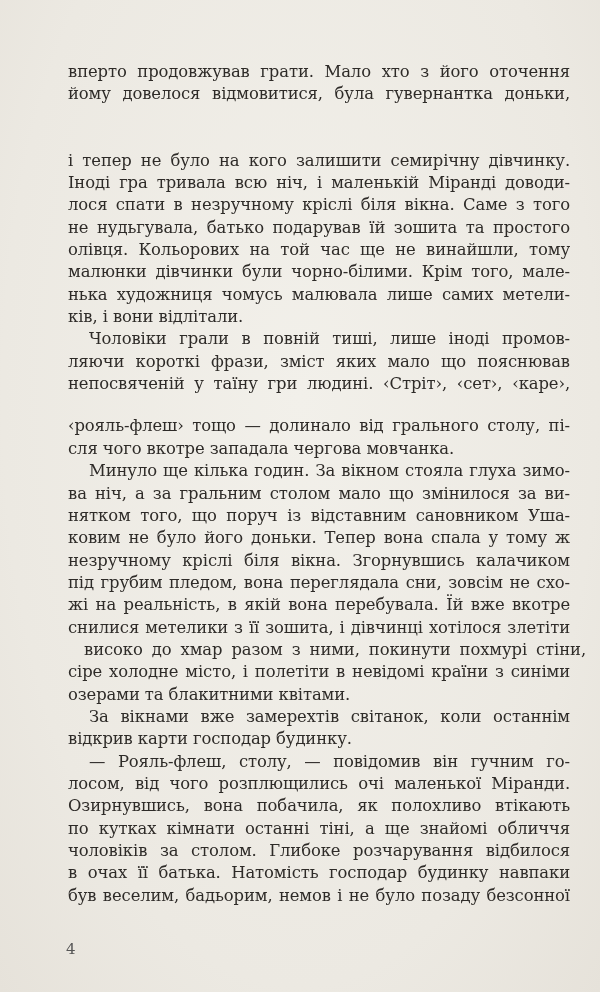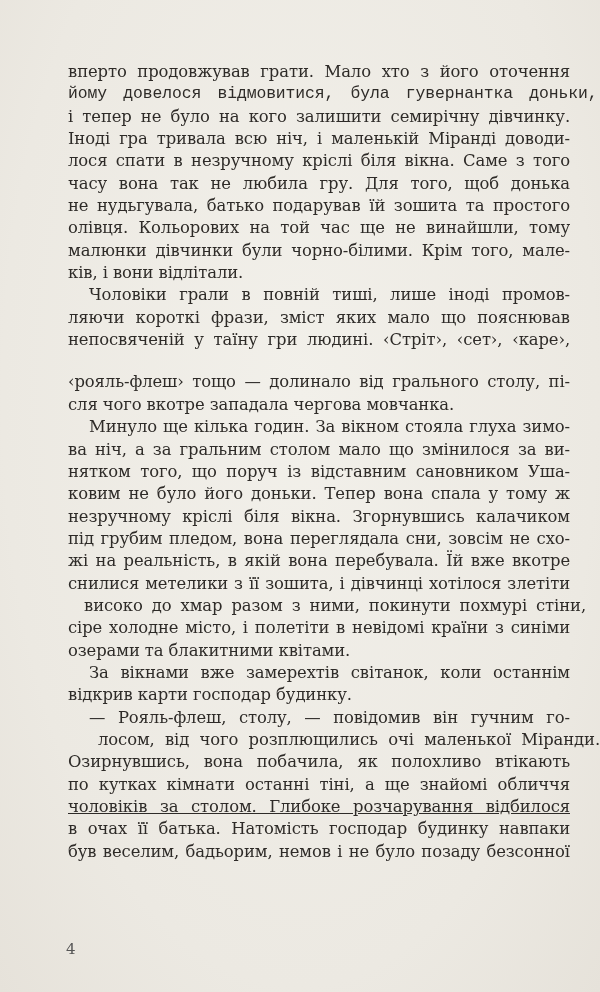--- a/index.html
+++ b/index.html
@@ -30,48 +30,48 @@
   .page-number {
     position:absolute; left:66px; top:940px;
     font-size:15px; color:#555;
   }
 </style>
 </head>
 <body>
 
 <div class="page-text" id="page-text">
     <span class="line" style="display: block; white-space: nowrap; word-spacing: 5.57589px;">вперто продовжував грати. Мало хто з його оточення</span>
-    <span class="line" style="display: block; white-space: nowrap; word-spacing: 6.575px; font-family: Liberation Mono, monospace;">йому довелося відмовитися, була гувернантка доньки,</span>
-    <span class="line" style="display: block; white-space: nowrap; word-spacing: 4.05859px;">і тепер не було на кого залишити семирічну дівчинку.</span>
+    <span class="line" style="display: block; white-space: nowrap; word-spacing: 6.575px;">йому довелося відмовитися, була гувернантка доньки,</span>
+    <span class="line" style="display: block; white-space: nowrap; word-spacing: 4.05859px; margin-top: 44px;">і тепер не було на кого залишити семирічну дівчинку.</span>
     <span class="line" style="display: block; white-space: nowrap; word-spacing: 3.92578px;">Іноді гра тривала всю ніч, і маленькій Міранді доводи-</span>
     <span class="line" style="display: block; white-space: nowrap; word-spacing: 3.27778px;">лося спати в незручному кріслі біля вікна. Саме з того</span>
-    <span class="line" style="display: block; white-space: nowrap; word-spacing: 6.66667px;">часу вона так не любила гру. Для того, щоб донька</span>
     <span class="line" style="display: block; white-space: nowrap; word-spacing: 3.5067px;">не нудьгувала, батько подарував їй зошита та простого</span>
     <span class="line" style="display: block; white-space: nowrap; word-spacing: 5.26953px;">олівця. Кольорових на той час ще не винайшли, тому</span>
     <span class="line" style="display: block; white-space: nowrap; word-spacing: 3.76302px;">малюнки дівчинки були чорно-білими. Крім того, мале-</span>
+    <span class="line" style="display: block; white-space: nowrap; word-spacing: 4.21354px;">нька художниця чомусь малювала лише самих метели-</span>
     <span class="line last">ків, і вони відлітали.</span>
     <span class="line indent" style="display: block; white-space: nowrap; word-spacing: 7.47768px;">Чоловіки грали в повній тиші, лише іноді промов-</span>
     <span class="line" style="display: block; white-space: nowrap; word-spacing: 6.125px;">ляючи короткі фрази, зміст яких мало що пояснював</span>
     <span class="line" style="display: block; white-space: nowrap; word-spacing: 4.63393px;">непосвяченій у таїну гри людині. ‹Стріт›, ‹сет›, ‹каре›,</span>
     <span class="line" style="display: block; white-space: nowrap; word-spacing: 3.45312px; margin-top: 20px;">‹рояль-флеш› тощо — долинало від грального столу, пі-</span>
     <span class="line last">сля чого вкотре западала чергова мовчанка.</span>
     <span class="line indent" style="display: block; white-space: nowrap; word-spacing: 1.00195px;">Минуло ще кілька годин. За вікном стояла глуха зимо-</span>
     <span class="line" style="display: block; white-space: nowrap; word-spacing: 3.06719px;">ва ніч, а за гральним столом мало що змінилося за ви-</span>
     <span class="line" style="display: block; white-space: nowrap; word-spacing: 4.47098px;">нятком того, що поруч із відставним сановником Уша-</span>
     <span class="line" style="display: block; white-space: nowrap; word-spacing: 2.85781px;">ковим не було його доньки. Тепер вона спала у тому ж</span>
     <span class="line" style="display: block; white-space: nowrap; word-spacing: 6.39687px;">незручному кріслі біля вікна. Згорнувшись калачиком</span>
     <span class="line" style="display: block; white-space: nowrap; word-spacing: 1.55469px;">під грубим пледом, вона переглядала сни, зовсім не схо-</span>
     <span class="line" style="display: block; white-space: nowrap; word-spacing: 2.35938px;">жі на реальність, в якій вона перебувала. Їй вже вкотре</span>
     <span class="line" style="display: block; white-space: nowrap; word-spacing: 0.888672px;">снилися метелики з її зошита, і дівчинці хотілося злетіти</span>
     <span class="line" style="display: block; white-space: nowrap; word-spacing: 3.90625px; margin-left: 16px;">високо до хмар разом з ними, покинути похмурі стіни,</span>
     <span class="line" style="display: block; white-space: nowrap; word-spacing: 1.72917px;">сіре холодне місто, і полетіти в невідомі країни з синіми</span>
     <span class="line last">озерами та блакитними квітами.</span>
     <span class="line indent" style="display: block; white-space: nowrap; word-spacing: 6.58594px;">За вікнами вже замерехтів світанок, коли останнім</span>
     <span class="line last">відкрив карти господар будинку.</span>
     <span class="line indent" style="display: block; white-space: nowrap; word-spacing: 5.74777px;">— Рояль-флеш, столу, — повідомив він гучним го-</span>
-    <span class="line" style="display: block; white-space: nowrap; word-spacing: 5.18229px; margin-left: 30px;">лосом, від чого розплющились очі маленької Міранди.</span>
+    <span class="line" style="display: block; white-space: nowrap; word-spacing: 5.18229px;">лосом, від чого розплющились очі маленької Міранди.</span>
     <span class="line" style="display: block; white-space: nowrap; word-spacing: 8.65px;">Озирнувшись, вона побачила, як полохливо втікають</span>
     <span class="line" style="display: block; white-space: nowrap; word-spacing: 5.08789px;">по кутках кімнати останні тіні, а ще знайомі обличчя</span>
-    <span class="line" style="display: block; white-space: nowrap; word-spacing: 7.50938px; text-decoration: underline;">чоловіків за столом. Глибоке розчарування відбилося</span>
+    <span class="line" style="display: block; white-space: nowrap; word-spacing: 7.50938px;">чоловіків за столом. Глибоке розчарування відбилося</span>
     <span class="line" style="display: block; white-space: nowrap; word-spacing: 5.47991px;">в очах її батька. Натомість господар будинку навпаки</span>
     <span class="line" style="display: block; white-space: nowrap; word-spacing: 1.27344px;">був веселим, бадьорим, немов і не було позаду безсонної</span>
   </div>
 <div class="page-number">4</div>
 
 </body></html>

